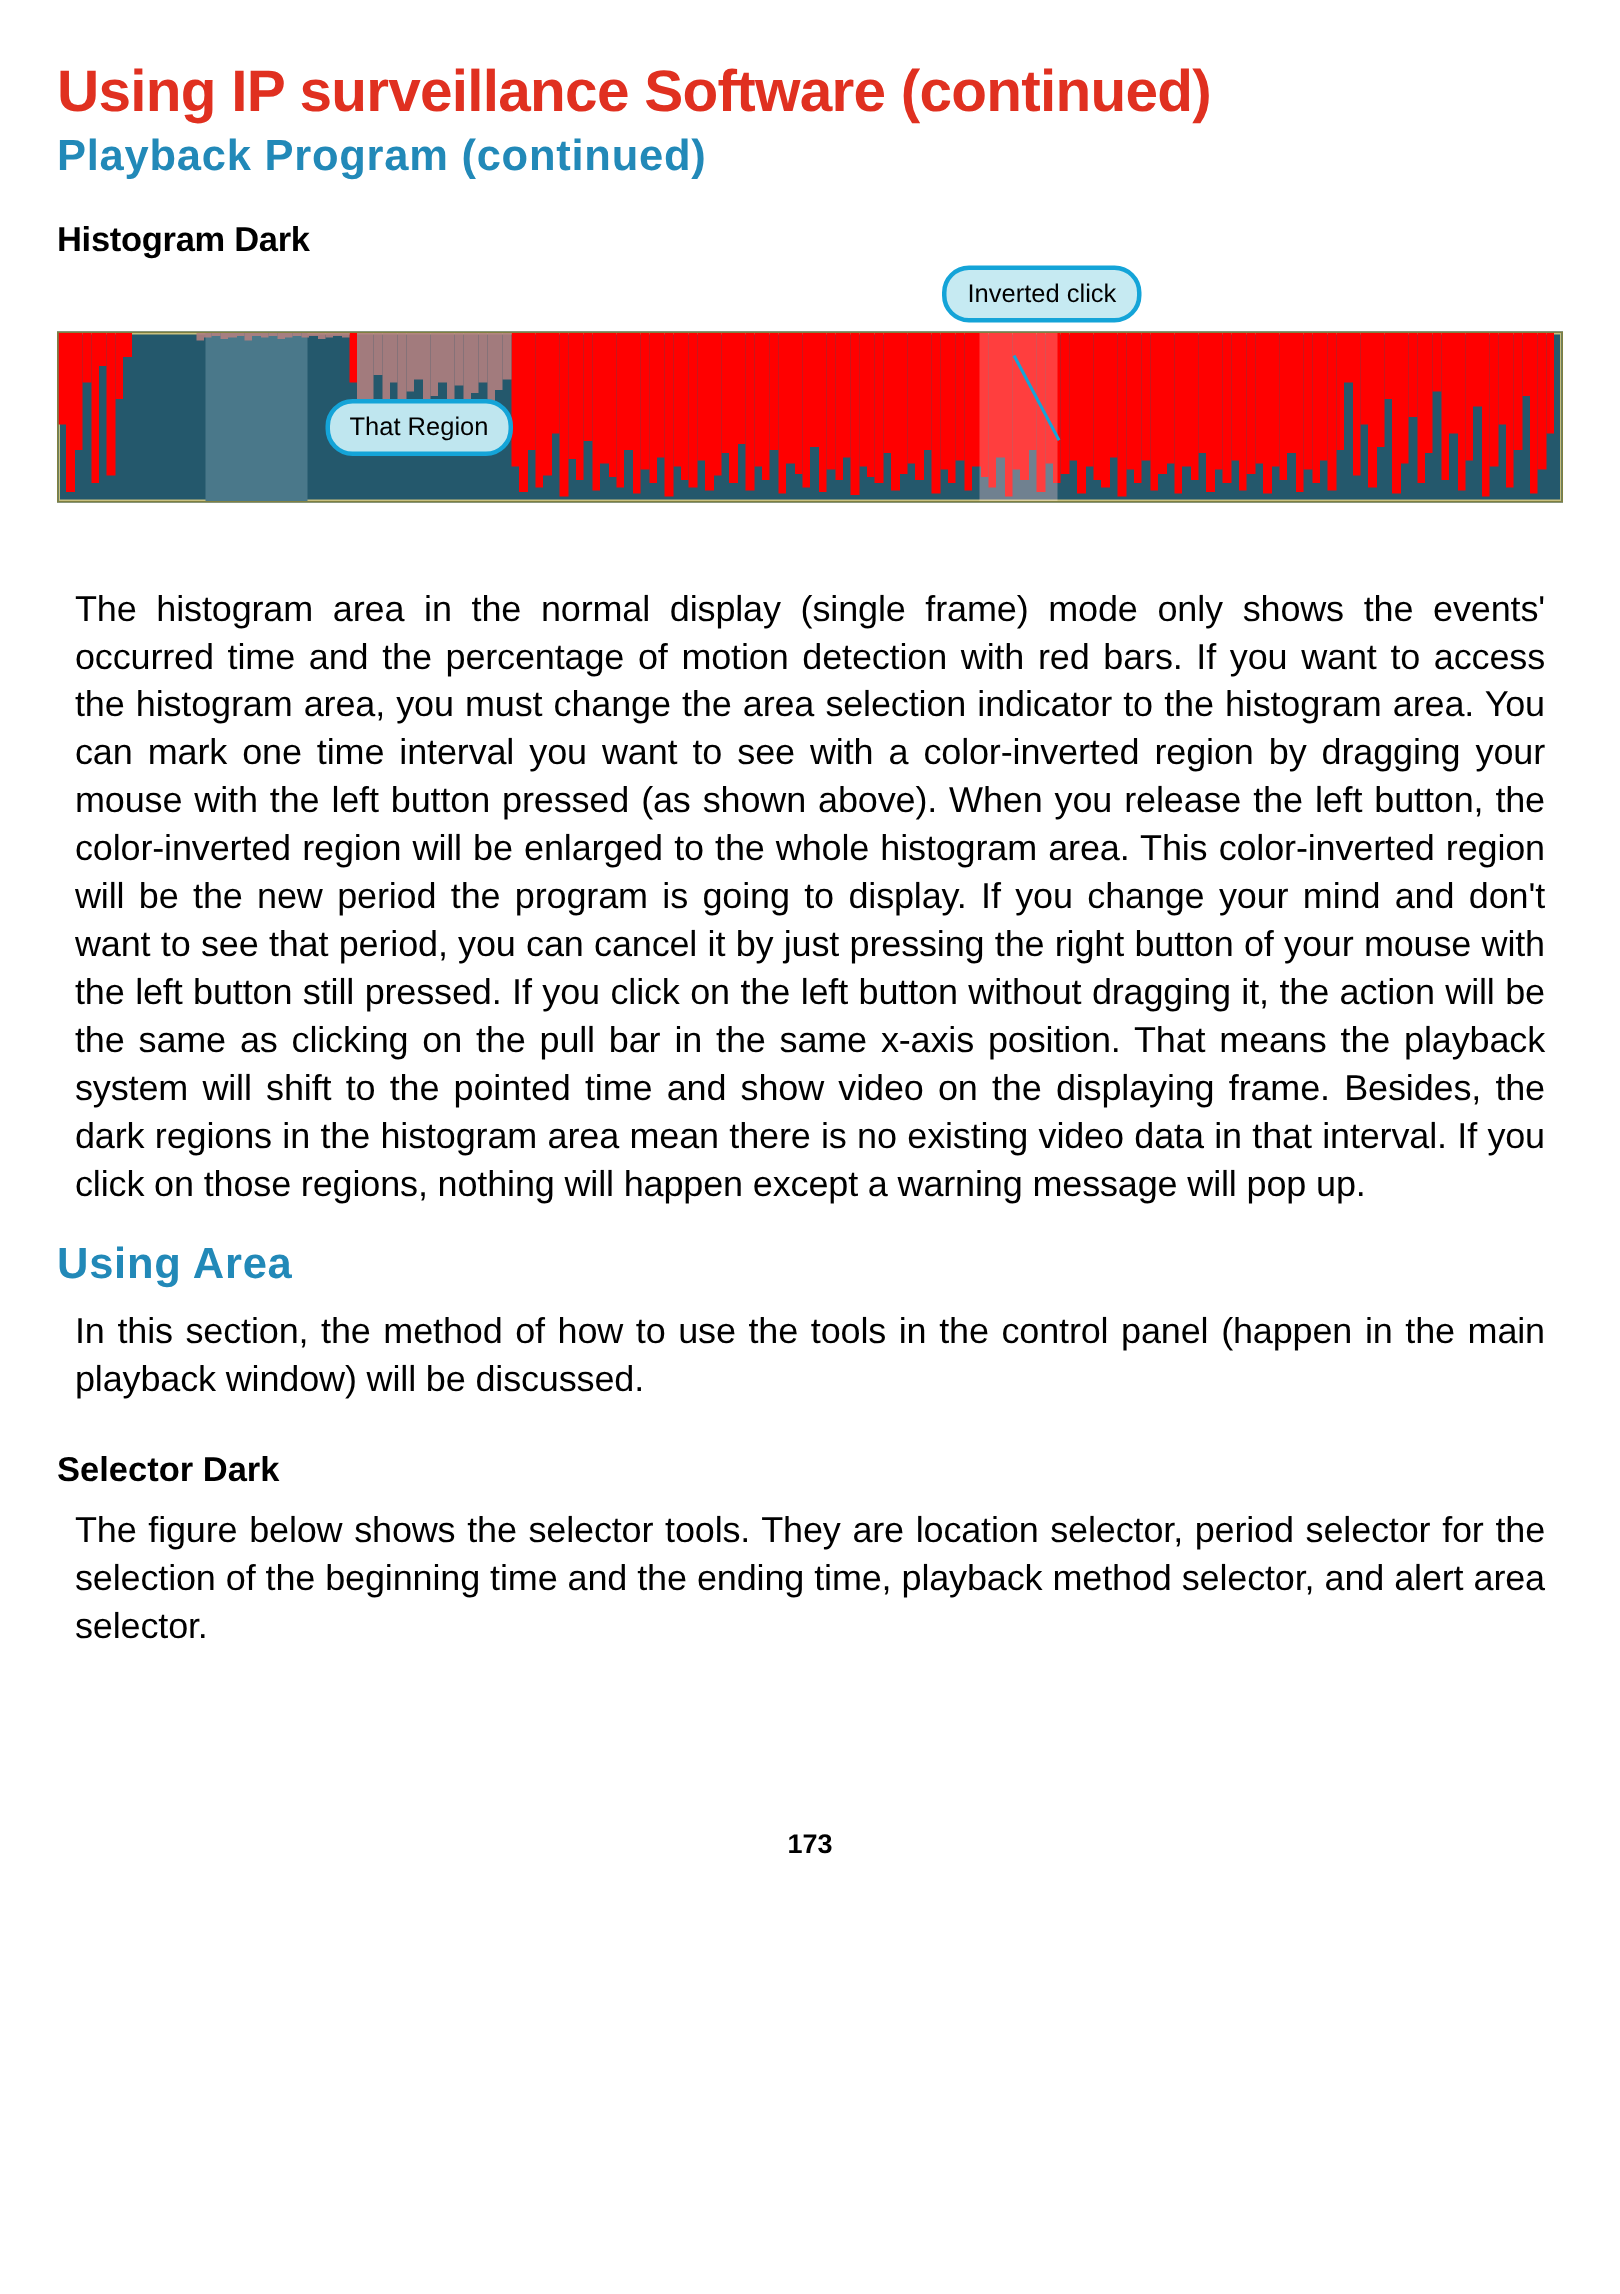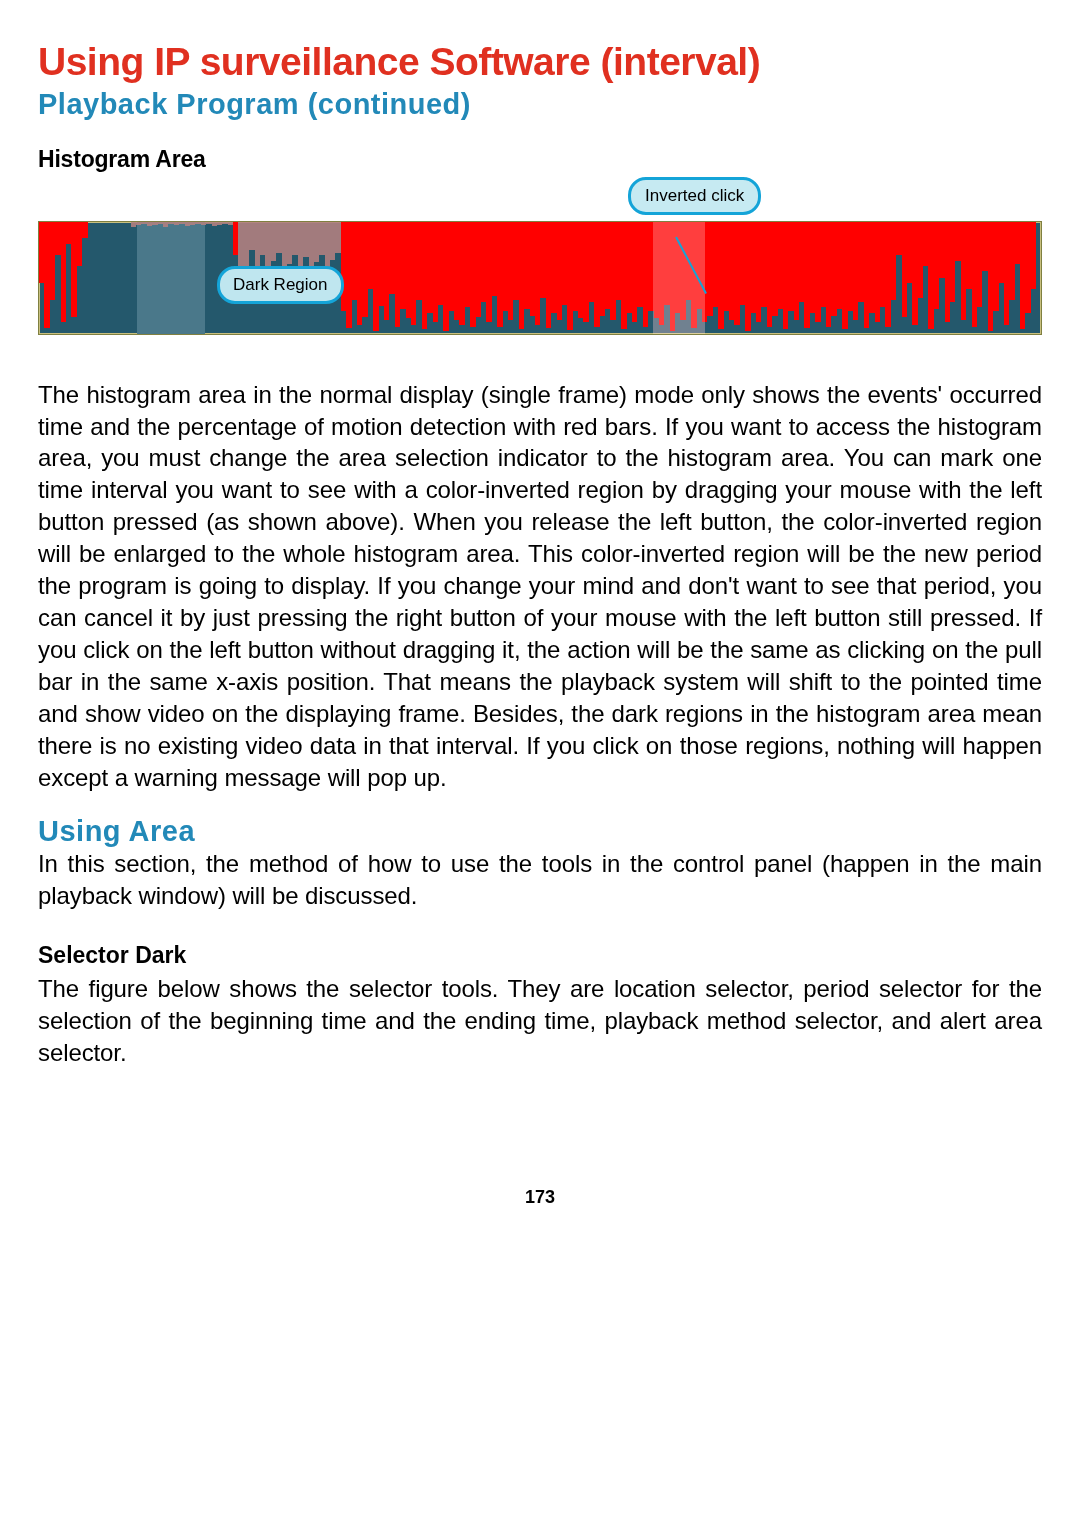--- a/index.html
+++ b/index.html
@@ -40,21 +40,21 @@
     letter-spacing: 0.5px;
   }
   .section-sub {
     font-weight: bold;
     font-size: 23px;
     margin: 30px 0 4px;
   }
   .body-p {
     font-size: 24px;
     line-height: 1.33;
-    margin: 0;
+    margin: 12px;
     text-align: justify;
     letter-spacing: -0.1px;
   }
   .gap { height: 44px; }
   .pagenum {
     text-align: center;
     font-weight: bold;
     font-size: 18px;
     margin-top: 118px;
   }
@@ -143,24 +143,24 @@
   .leader.inv-l {
     top: 14px;
     left: 637px;
     width: 64px;
     transform: rotate(62deg);
   }
 </style>
 </head>
 <body>
 
-<h1 class="title-main">Using IP surveillance Software (interval)</h1>
+<h1 class="title-main">Using IP surveillance Software (continued)</h1>
 <h2 class="title-sub">Playback Program (continued)</h2>
 
-<div class="section-h">Histogram Area</div>
+<div class="section-h">Histogram Dark</div>
 
 <div class="histo-wrap">
   <div class="callout inv">Inverted click</div>
   <div class="histo">
     <div class="dark-reg"></div>
     <div class="bars" id="histo-bars">
         <span style="width: 5.40541px; margin-right: 0px; height: 55%;"></span>
         <span style="width: 5.40541px; margin-right: 0px; height: 95%;"></span>
         <span style="width: 5.40541px; margin-right: 0px; height: 70%;"></span>
         <span style="width: 5.40541px; margin-right: 0px; height: 30%;"></span>
@@ -340,21 +340,21 @@
         <span style="width: 5.40541px; margin-right: 0px; height: 80%;"></span>
         <span style="width: 5.40541px; margin-right: 0px; height: 55%;"></span>
         <span style="width: 5.40541px; margin-right: 0px; height: 92%;"></span>
         <span style="width: 5.40541px; margin-right: 0px; height: 70%;"></span>
         <span style="width: 5.40541px; margin-right: 0px; height: 38%;"></span>
         <span style="width: 5.40541px; margin-right: 0px; height: 96%;"></span>
         <span style="width: 5.40541px; margin-right: 0px; height: 82%;"></span>
         <span style="width: 5.40541px; margin-right: 0px; height: 60%;"></span>
       </div>
     <div class="inv-reg"></div>
-    <div class="callout dark">Dark Region</div>
+    <div class="callout dark">That Region</div>
     <div class="leader inv-l"></div>
   </div>
 </div>
 
 <div class="gap"></div>
 
 <p class="body-p">The histogram area in the normal display (single frame) mode only shows the events' occurred time and the percentage of motion detection with red bars. If you want to access the histogram area, you must change the area selection indicator to the histogram area. You can mark one time interval you want to see with a color-inverted region by dragging your mouse with the left button pressed (as shown above). When you release the left button, the color-inverted region will be enlarged to the whole histogram area. This color-inverted region will be the new period the program is going to display. If you change your mind and don't want to see that period, you can cancel it by just pressing the right button of your mouse with the left button still pressed. If you click on the left button without dragging it, the action will be the same as clicking on the pull bar in the same x-axis position. That means the playback system will shift to the pointed time and show video on the displaying frame. Besides, the dark regions in the histogram area mean there is no existing video data in that interval. If you click on those regions, nothing will happen except a warning message will pop up.</p>
 
 <h2 class="section-h2">Using Area</h2>
 <p class="body-p">In this section, the method of how to use the tools in the control panel (happen in the main playback window) will be discussed.</p>

